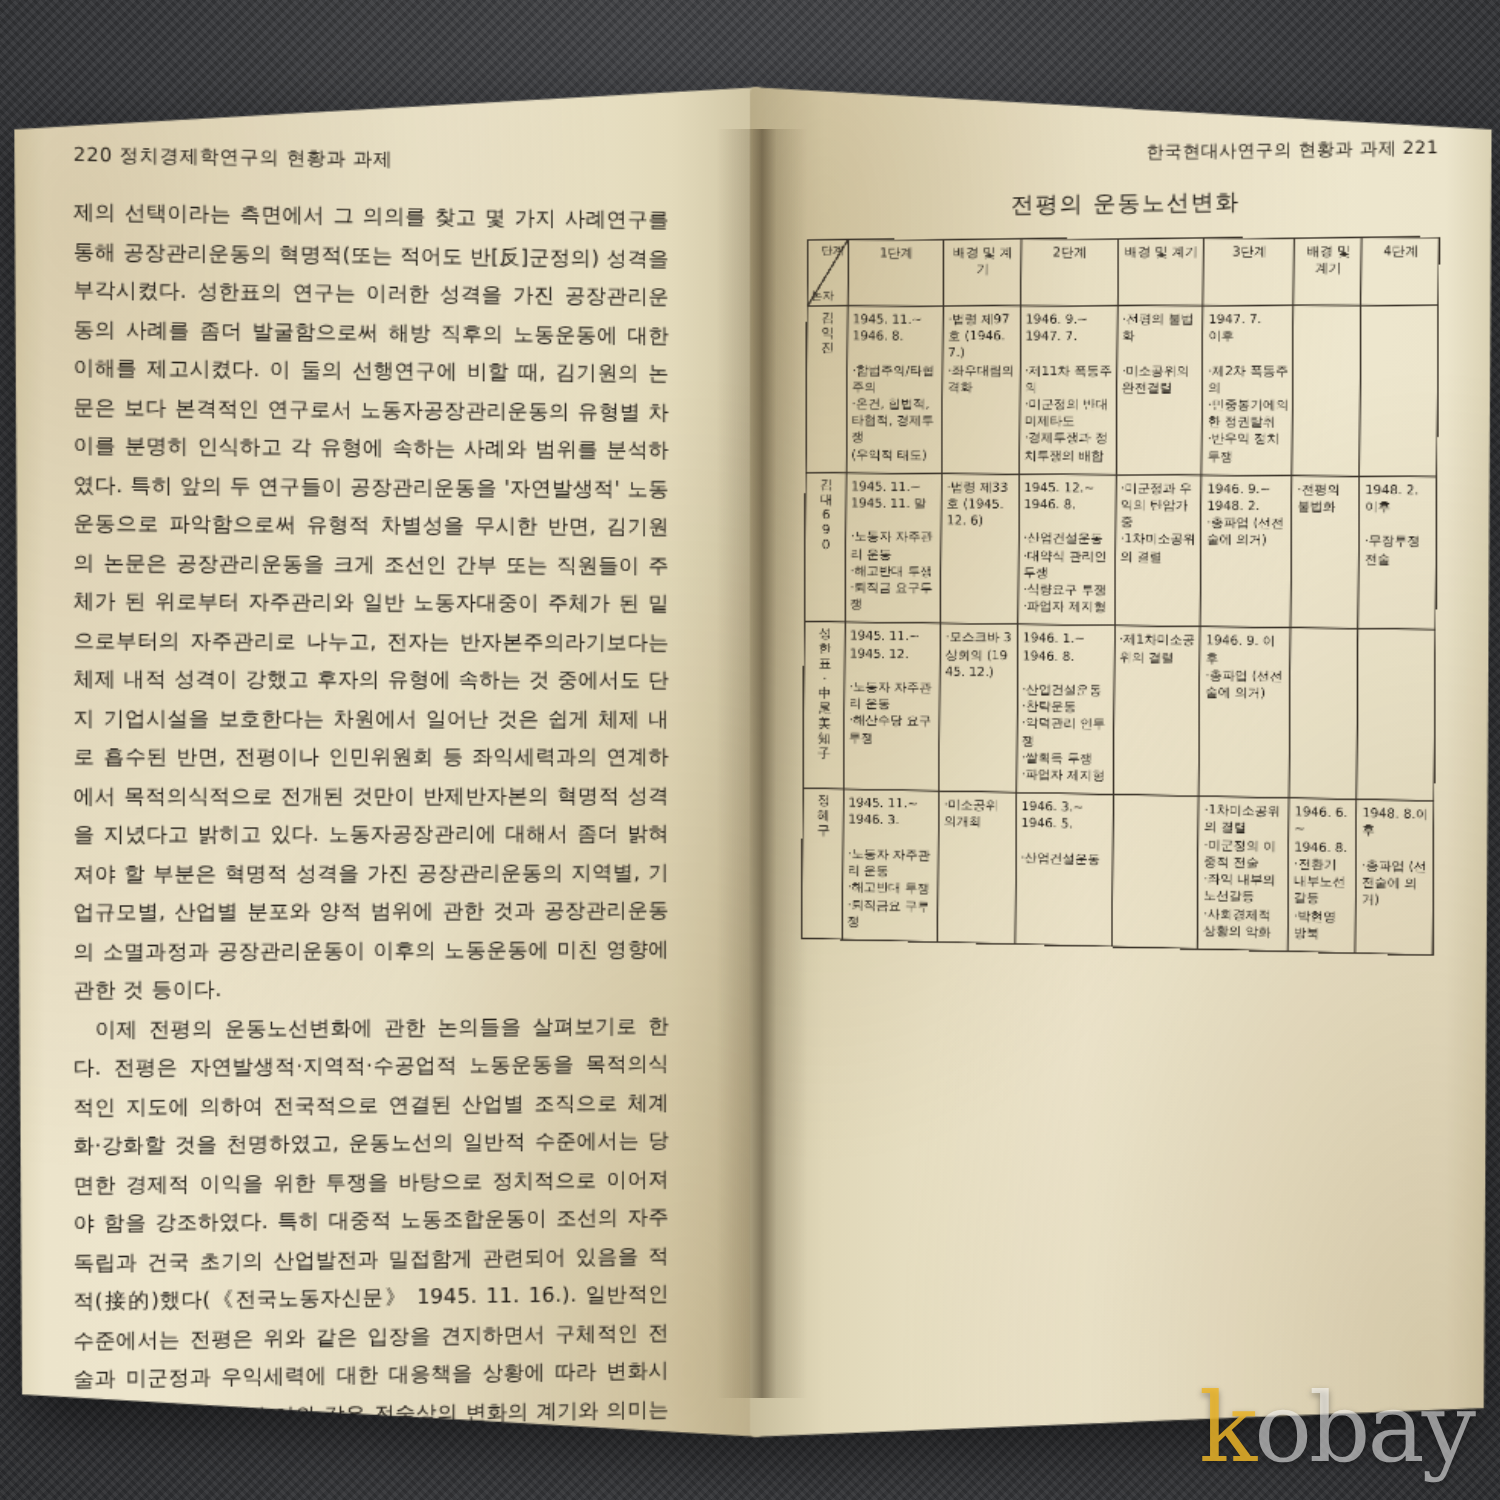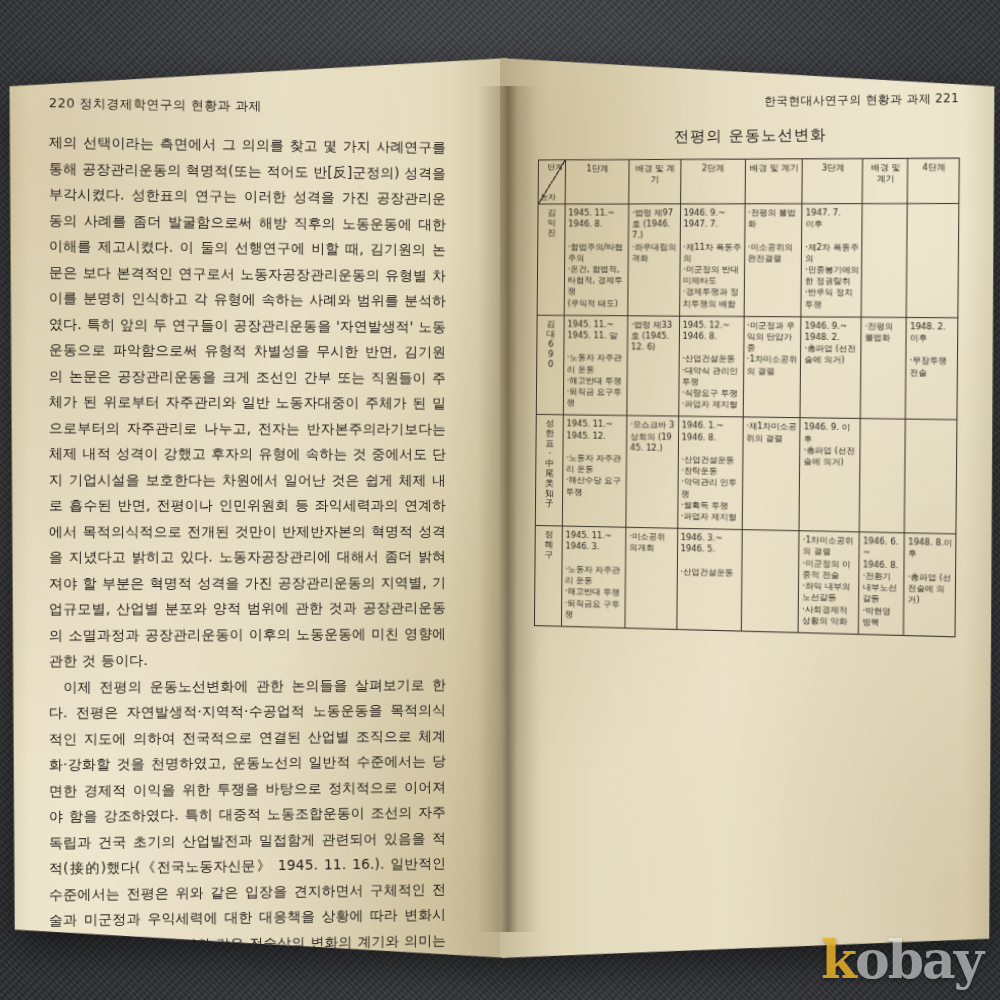--- a/index.html
+++ b/index.html
@@ -118,21 +118,21 @@
   td.corner:after{
     content:"";position:absolute;left:0;top:0;width:100%;height:100%;
     background:linear-gradient(to bottom right, transparent calc(50% - .6px), #3b342a calc(50% - .6px), #3b342a calc(50% + .6px), transparent calc(50% + .6px));
   }
   .corner-a{position:absolute;right:2px;top:1px;font-size:7.6px;}
   .corner-b{position:absolute;left:2px;bottom:1px;font-size:7.6px;}
   
   #watermark{
     position:absolute;right:18px;bottom:10px;
     font-family:"DejaVu Serif", serif;
-    font-weight:bold;font-size:52px;letter-spacing:-2px;
+    font-weight:normal;font-size:64px;letter-spacing:-2px;
     color:rgba(255,255,255,.55);
     text-shadow:0 2px 4px rgba(0,0,0,.35);
     user-select:none;
   }
   #watermark .o{color:rgba(234,180,40,.85);}
 </style>
 </head>
 <body>
 
 <div id="desk"></div>

